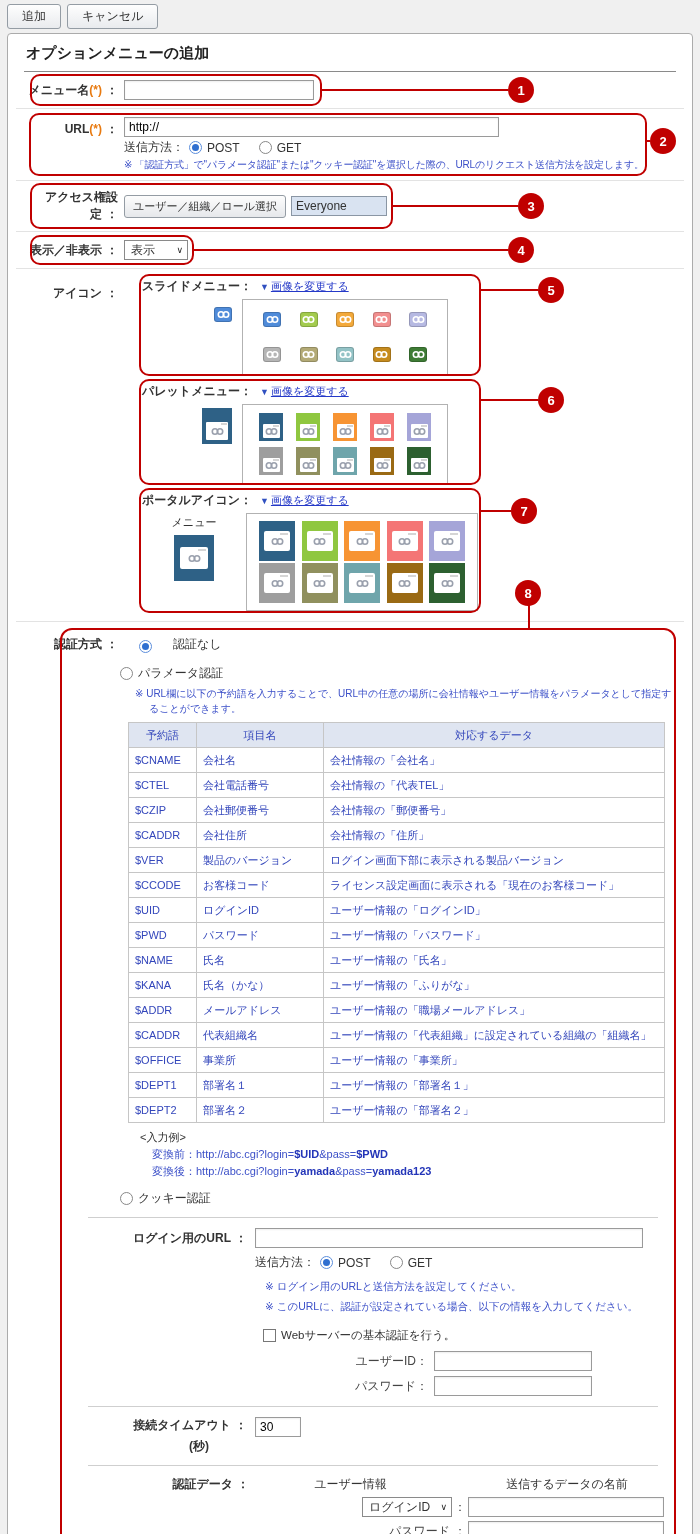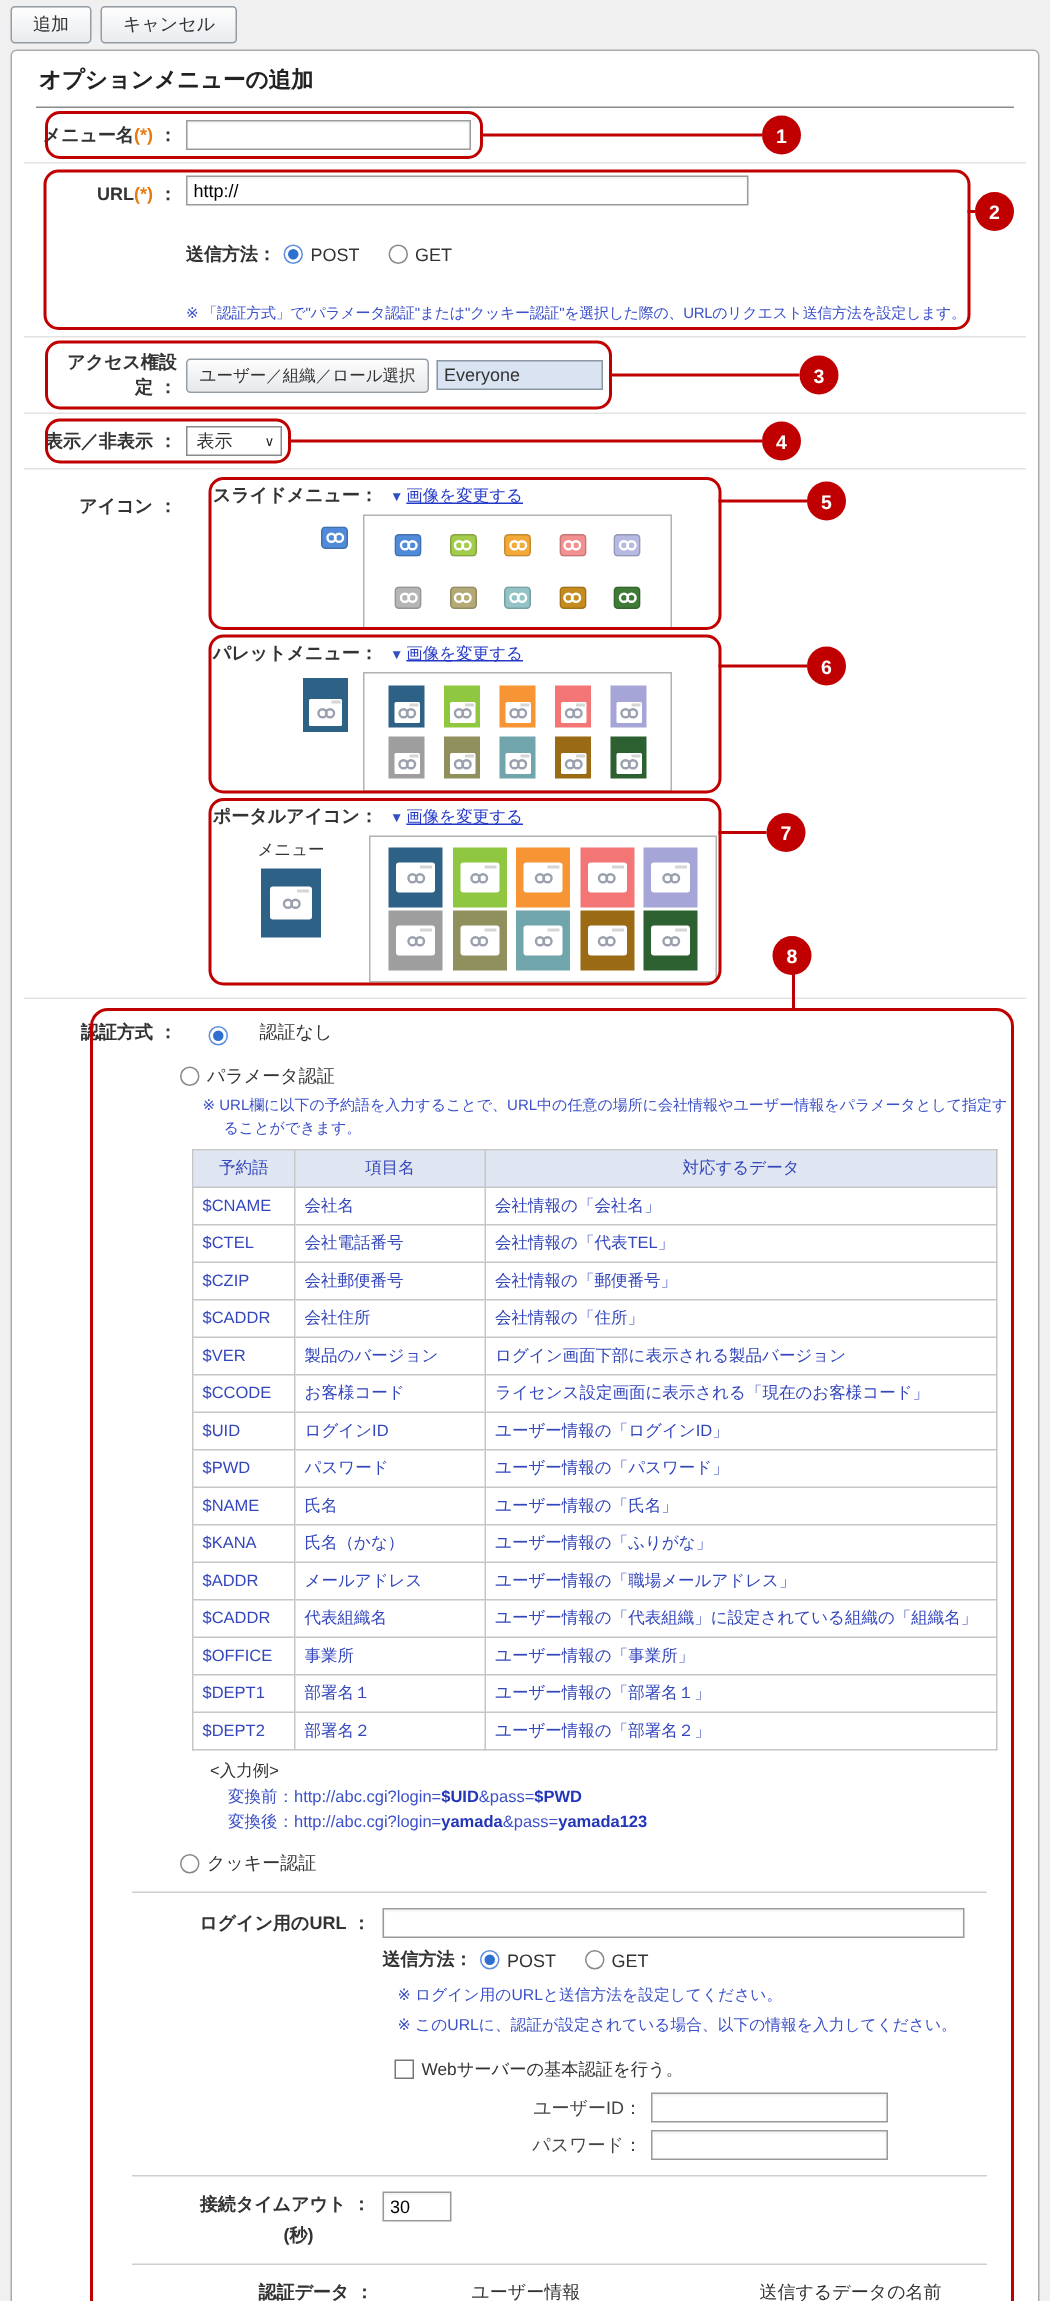--- a/index.html
+++ b/index.html
@@ -66,21 +66,21 @@
   table.res th,table.res td{border:1px solid #c6c6c6;padding:5px 6px;line-height:14px}
   table.res th{background:#dfe5f1;color:#3346bb;font-weight:normal;text-align:center}
   table.res td{color:#3346bb;background:#fff}
   .c1{width:55px}.c2{width:114px}.c3{width:328px}
   .a-ex{margin:6px 0 0 122px;font-size:11px;line-height:17px}
   .a-ex .xl{color:#3c50c8;margin-left:12px}
   .xb{font-weight:bold;color:#2335b8}
   .a-div{border-top:1px solid #cfcfcf;margin:10px 24px 10px 70px}
   .a-lrow{display:flex;align-items:center;margin-top:4px}
   .llabel{width:229px;text-align:right;font-weight:bold;flex-shrink:0}
-  .sublab{font-weight:bold}
+  .sublab{font-weight:normal}
   .mrow{display:flex;align-items:center;gap:5px;margin:6px 0 0 237px}
   .cnote{margin:7px 0 0 247px;color:#3c50c8;font-size:10.5px;line-height:16px}
   .cbrow{display:flex;align-items:center;gap:5px;margin:14px 0 0 245px;font-size:11.5px}
   .urow{display:flex;align-items:center;margin-top:5px}
   .ulabel{width:410px;text-align:right;color:#444;flex-shrink:0}
   .unit{font-weight:bold;padding-right:38px;margin-top:4px}
   .agrid{display:grid;grid-template-columns:231px 203px 16px 198px;align-items:center;row-gap:4px;margin-top:4px}
   .aghead{font-weight:normal;text-align:center}
   .aglab{font-weight:bold;text-align:right;align-self:start}
   .agright{text-align:right}
@@ -106,21 +106,21 @@
         <span class="aline" style="top:50%;width:188px"></span>
         <span class="acir" style="top:calc(50% - 13px);left:calc(100% + 188px)">1</span>
       </span>
     </div>
   </div>
   <div class="sep"></div>
 
   <div class="frow">
     <div class="annwrap" style="align-items:flex-start">
       <span class="lcol" style="padding-top:4px"><span>URL</span><span class="req">(*)</span><span class="colon">：</span></span>
-      <div style="margin-left:6px;width:515px;display:flex;flex-direction:column;gap:24px">
+      <div style="margin-left:6px;width:515px;display:flex;flex-direction:column;gap:2px">
         <input class="ti" style="width: 375px;" value="http://">
         <div style="display:flex;align-items:center;gap:5px">
           <span class="sublab">送信方法：</span>
           <span class="rd on"></span>
             <span>POST</span>
           <span class="rd" style="margin-left:14px"></span>
             <span>GET</span>
         </div>
         <div class="bnote" style="font-size:10px;white-space:nowrap;letter-spacing:-0.2px">※ 「認証方式」で"パラメータ認証"または"クッキー認証"を選択した際の、URLのリクエスト送信方法を設定します。</div>
       </div>
@@ -129,21 +129,21 @@
         <span class="acir" style="top:13px;left:calc(100% + 5px)">2</span>
       </span>
     </div>
   </div>
   <div class="sep"></div>
 
   <div class="frow">
     <div class="annwrap">
       <span class="lcol"><span>アクセス権設定</span><span class="colon">：</span></span>
       <button class="gbtn" style="margin-left:6px">ユーザー／組織／ロール選択</button>
-      <span class="ro" style="width:111px;margin-left:5px">Everyone</span>
+      <span class="ro" style="width:96px;margin-left:5px">Everyone</span>
       <span class="abox" style="left:12px;right:-6px;top:-6px;bottom:-6px">
         <span class="aline" style="top:50%;width:127px"></span>
         <span class="acir" style="top:calc(50% - 13px);left:calc(100% + 127px)">3</span>
       </span>
     </div>
   </div>
   <div class="sep"></div>
 
   <div class="frow">
     <div class="annwrap">

